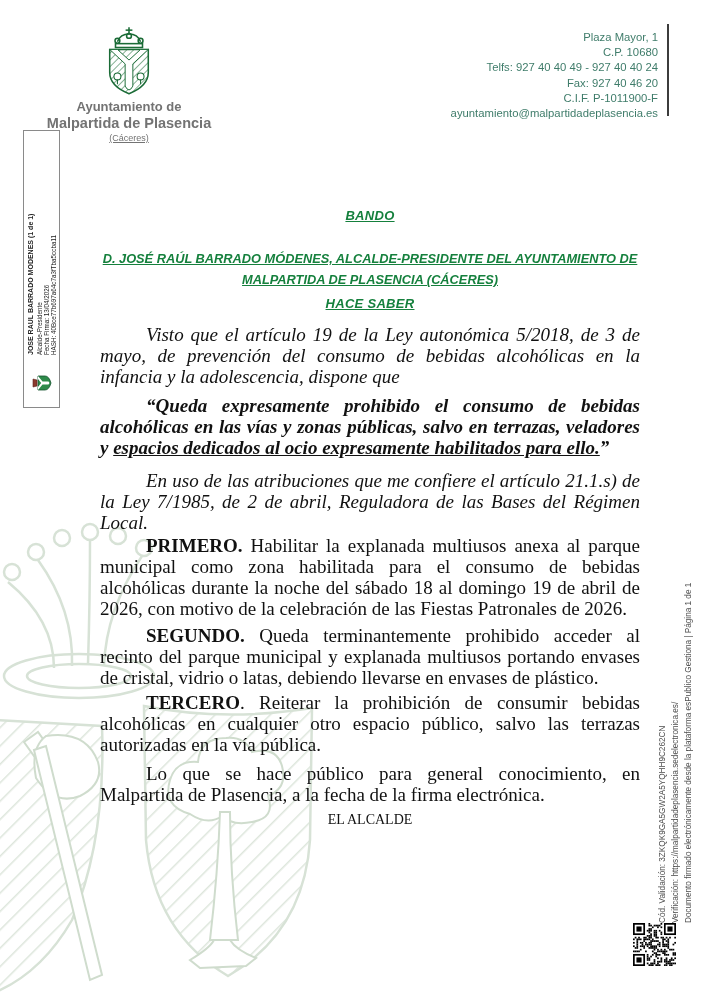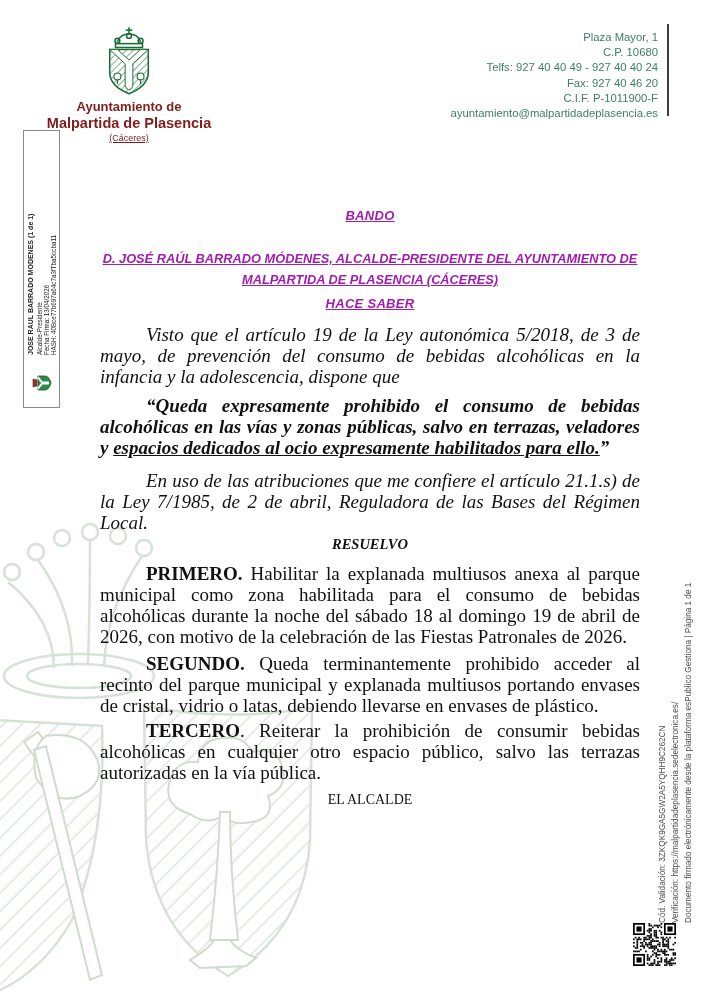--- a/index.html
+++ b/index.html
@@ -1,21 +1,21 @@
 <!DOCTYPE html>
 <html><head>
 <meta charset="utf-8">
 <style>
   * { margin:0; padding:0; box-sizing:border-box; }
   html,body { background:#ffffff; }
   body { font-family:"Liberation Sans", sans-serif; }
   .page { position:relative; width:708px; height:1000px; background:#ffffff; overflow:hidden; margin:0 auto; }
 
   
-  .logo-block { position:absolute; left:44px; top:26px; width:170px; text-align:center; color:#7f1d1d; }
+  .logo-block { position:absolute; left:44px; top:26px; width:170px; text-align:center; color:#737373; }
   .logo-block svg { display:block; margin:0 auto 3px auto; }
   .org1 { font-size:13px; font-weight:bold; line-height:16px; }
   .org2 { font-size:14.5px; font-weight:bold; line-height:17px; }
   .org3 { font-size:9px; line-height:12px;text-decoration:underline; }
 
   .addr-block { position:absolute; right:50px; top:30px; text-align:right; color:#3f7c6a; font-size:11.3px; line-height:15.2px; }
   .addr-sep { position:absolute; left:667px; top:24px; width:2px; height:92px; background:#3c3c3c; }
 
   
   .stamp { position:absolute; left:23px; top:130px; width:37px; height:278px; border:1px solid #8a8a8a; background:#fff; }
@@ -31,21 +31,21 @@
   .vfooter .vline { font-size:8.2px; line-height:13px; white-space:nowrap; }
 
   .qr { position:absolute; left:633px; top:922px; width:43px; height:45px; }
 
   
   .watermark { position:absolute; left:-6px; top:420px; pointer-events:none; }
 
   
   .doc { position:absolute; left:100px; top:208px; width:540px; color:#111; }
   .h-sans { font-family:"Liberation Sans", sans-serif; font-weight:bold; font-style:italic;
-            text-align:center; text-decoration:underline; color:#a21caf; }
+            text-align:center; text-decoration:underline; color:#15803d; }
   .h-bando  { font-size:13px;   line-height:16px; margin-bottom:24px; letter-spacing:.3px; }
   .h-title  { font-size:12.8px; line-height:21px; margin-bottom:12px; }
   .h-issuer { font-size:12.8px; line-height:21px; margin-bottom:6px; }
   .h-saber  { font-size:13px;   line-height:16px; margin-top:2px; margin-bottom:12px; letter-spacing:.3px; }
 
   .serif { font-family:"Liberation Serif", serif; font-size:19px; line-height:21px; text-align:justify; }
   .ind { text-indent:46px; }
   .p-visto { font-style:italic; margin-bottom:8px; }
   .p-quote { font-style:italic; font-weight:bold; margin-bottom:12px; }
   .p-quote .u { text-decoration:underline; }
@@ -156,28 +156,28 @@
     <div class="h-sans h-bando">BANDO</div>
     <div class="h-sans h-issuer">D. JOSÉ RAÚL BARRADO MÓDENES, ALCALDE-PRESIDENTE DEL AYUNTAMIENTO DE MALPARTIDA DE PLASENCIA (CÁCERES)</div>
     <div class="h-sans h-saber">HACE SABER</div>
 
     <p class="serif ind p-visto">Visto que el artículo 19 de la Ley autonómica 5/2018, de 3 de mayo, de prevención del consumo de bebidas alcohólicas en la infancia y la adolescencia, dispone que</p>
 
     <p class="serif ind p-quote"><span>“Queda expresamente prohibido el consumo de bebidas alcohólicas en las vías y zonas públicas, salvo en terrazas, veladores y </span><span class="u">espacios dedicados al ocio expresamente habilitados para ello.</span><span>”</span></p>
 
     <p class="serif ind p-atrib">En uso de las atribuciones que me confiere el artículo 21.1.s) de la Ley 7/1985, de 2 de abril, Reguladora de las Bases del Régimen Local.</p>
 
-    <div class="p-resuelvo">RESUELVO</div>
 
     <p class="serif ind p-item"><span class="lead">PRIMERO.</span><span> Habilitar la explanada multiusos anexa al parque municipal como zona habilitada para el consumo de bebidas alcohólicas durante la noche del sábado 18 al domingo 19 de abril de 2026, con motivo de la celebración de las Fiestas Patronales de 2026.</span></p>
 
     <p class="serif ind p-item p-seg"><span class="lead">SEGUNDO.</span><span> Queda terminantemente prohibido acceder al recinto del parque municipal y explanada multiusos portando envases de cristal, vidrio o latas, debiendo llevarse en envases de plástico.</span></p>
 
     <p class="serif ind p-item p-ter"><span class="lead">TERCERO</span><span>. Reiterar la prohibición de consumir bebidas alcohólicas en cualquier otro espacio público, salvo las terrazas autorizadas en la vía pública.</span></p>
 
+    <p class="serif ind p-close">Lo que se hace público para general conocimiento, en Malpartida de Plasencia, a la fecha de la firma electrónica.</p>
 
     <div class="p-alcalde">EL ALCALDE</div>
   </div>
 
   <div class="vfooter">
     <div class="vline">Cód. Validación: 3ZKQK9GA5GW2A5YQHH9C262CN</div>
     <div class="vline">Verificación: https://malpartidadeplasencia.sedelectronica.es/</div>
     <div class="vline">Documento firmado electrónicamente desde la plataforma esPublico Gestiona | Página 1 de 1</div>
   </div>
 

